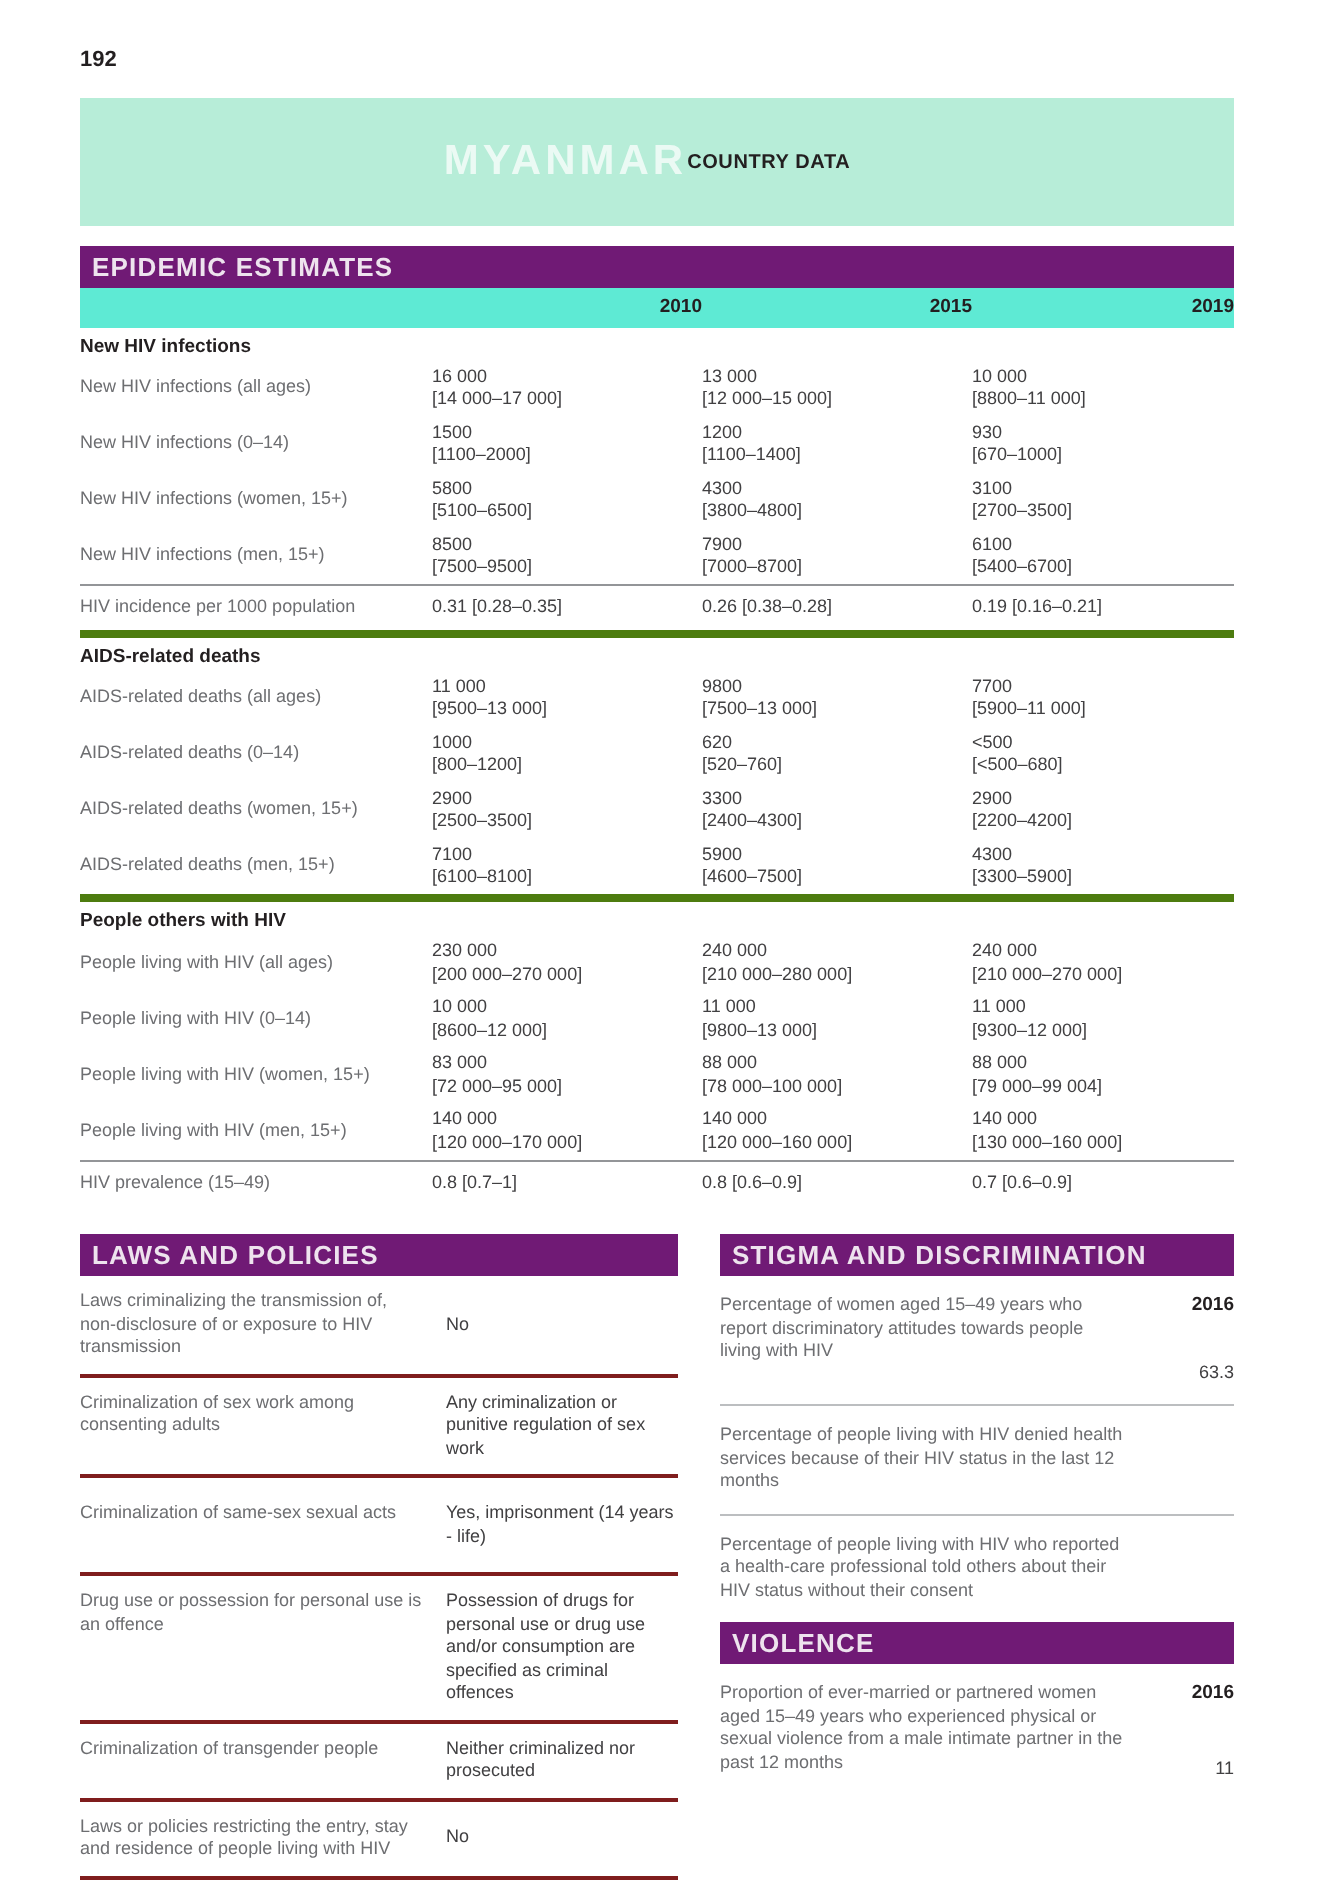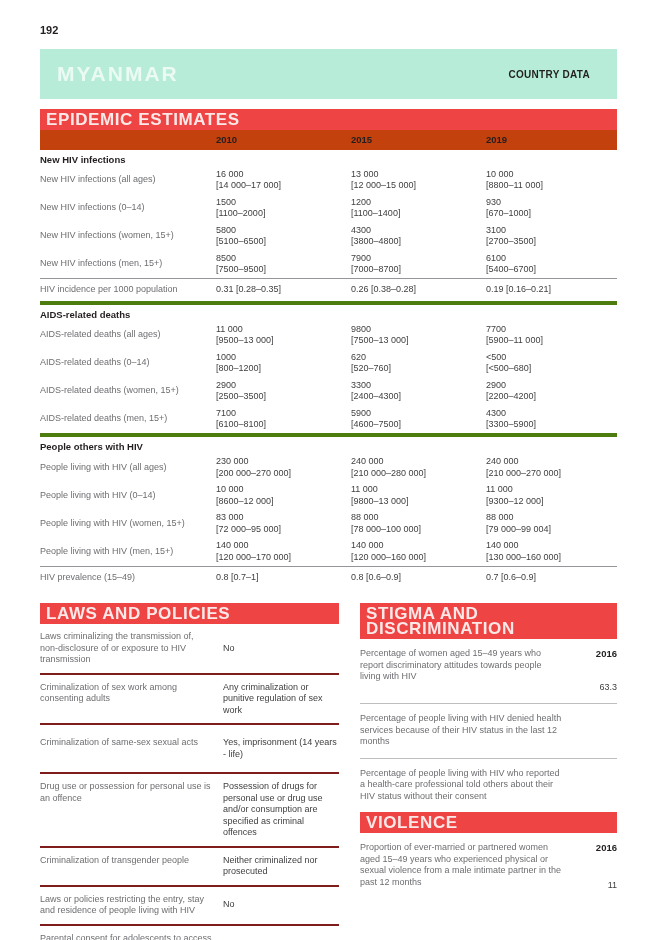--- a/index.html
+++ b/index.html
@@ -6,37 +6,37 @@
   body{
     width:665px;height:940px;background:#ffffff;
     font-family:"Liberation Sans",sans-serif;
     color:#414042;position:relative;overflow:hidden;
   }
   .page{padding:24px 48px 0 40px;box-sizing:border-box;width:665px;}
   .pageno{font-size:11px;font-weight:bold;color:#231f20;}
 
   
   .banner{
-    margin-top:13px;height:50px;background:#b7edd8;
-    display:flex;align-items:center;justify-content:space-between;
+    margin-top:13px;height:64px;background:#b7edd8;
+    display:flex;align-items:center;justify-content:center;
     padding:0 27px 0 17px;box-sizing:border-box;
   }
   .country{font-size:21px;letter-spacing:2px;color:rgba(255,255,255,0.72);font-weight:bold;}
   .cdl{font-size:10px;font-weight:bold;color:#231f20;letter-spacing:0.3px;}
 
   
   .secbar{
-    background:#ef4444;color:rgba(255,255,255,0.88);
-    font-size:17px;letter-spacing:0.6px;font-weight:bold;
+    background:#701a75;color:rgba(255,255,255,0.88);
+    font-size:13px;letter-spacing:0.6px;font-weight:bold;
     padding:3px 0 3px 6px;line-height:15px;
   }
   .secbar.main{margin-top:10px;}
 
   
-  .yearrow{background:#c2410c;display:flex;padding:4px 0;font-size:9.5px;font-weight:bold;color:#231f20;}
+  .yearrow{background:#5eead4;display:flex;padding:4px 0;font-size:9.5px;font-weight:bold;color:#231f20;text-align:right;}
   .etable{font-size:9px;line-height:11.5px;}
   .cl{width:176px;padding-right:8px;box-sizing:border-box;}
   .cv{width:135px;box-sizing:border-box;}
   .cv:last-child{width:131px;}
   .grp{font-weight:bold;color:#231f20;font-size:9.5px;padding:4px 0 1px;}
   .rule{border-top:4px solid #4d7c0f;}
   .erow{display:flex;padding:2.5px 0;}
   .erow .cl{display:flex;align-items:center;color:#6d6e71;}
   .erow .cv{color:#414042;}
   .srow{display:flex;padding:5px 0;border-top:1px solid #939598;color:#414042;}

